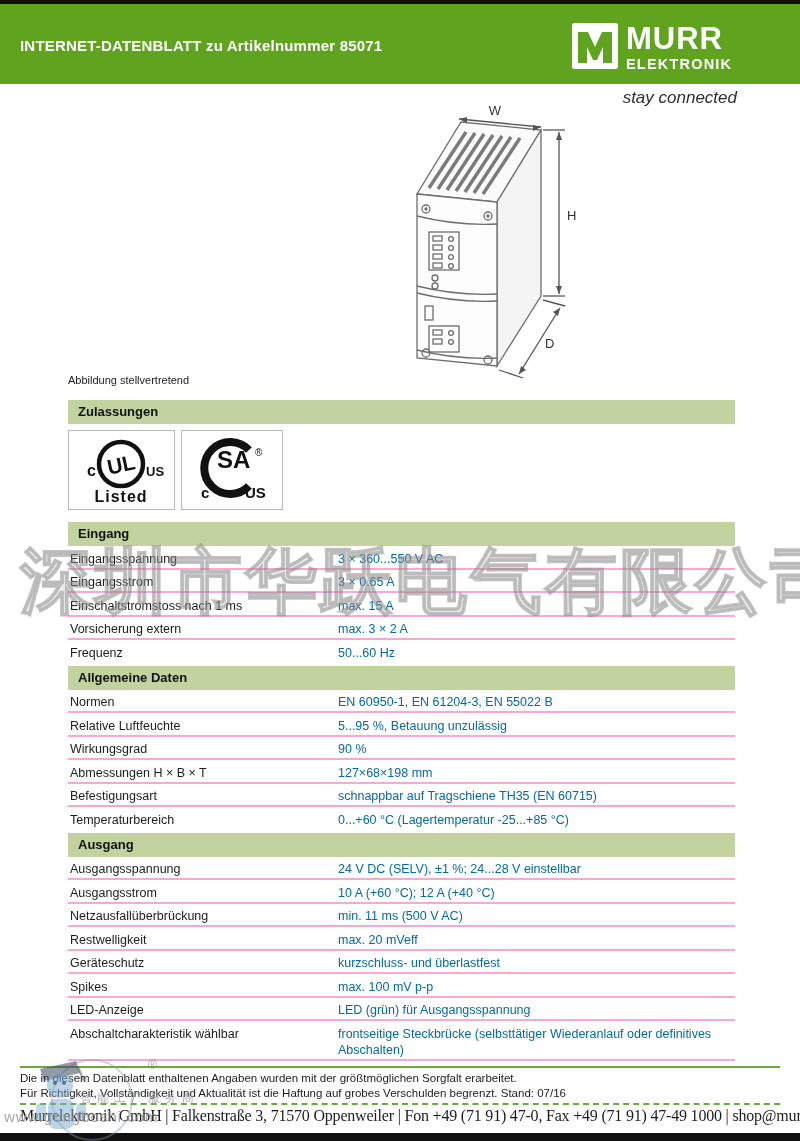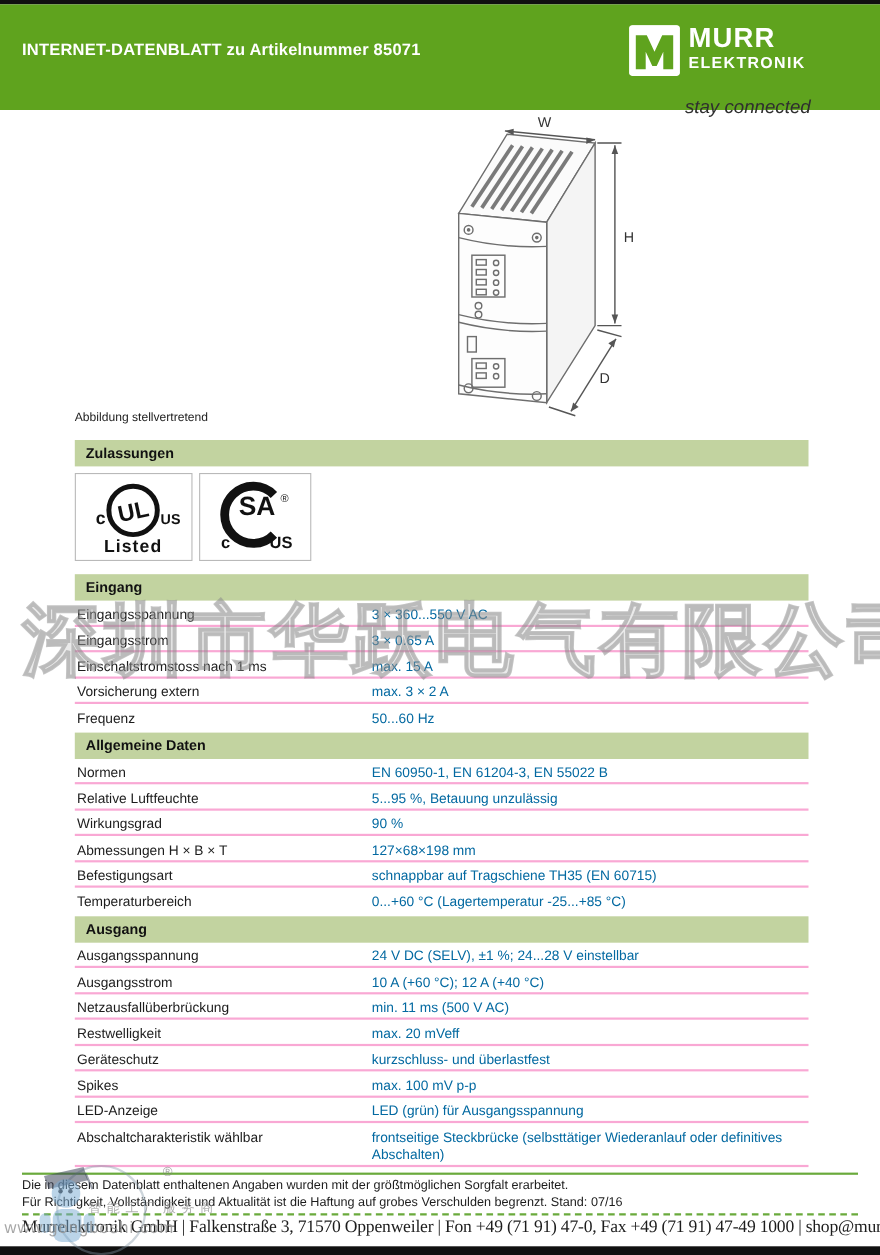--- a/index.html
+++ b/index.html
@@ -7,26 +7,26 @@
     --section-green:#c2d3a0;
     --footer-line-green:#6aaa3c;
   }
   *{box-sizing:border-box;margin:0;padding:0;}
   body{background:#ffffff;font-family:"Liberation Sans","DejaVu Sans",sans-serif;color:#111;}
   .page{position:relative;width:800px;height:1141px;background:#fff;overflow:hidden;}
 
   .topbar{position:absolute;left:0;top:0;width:800px;height:4px;background:#101010;}
   .bottombar{position:absolute;left:0;top:1133px;width:800px;height:8px;background:#101010;}
 
-  .green-header{position:absolute;left:0;top:4px;width:800px;height:96px;background:var(--header-green,#5fa31e);text-decoration:underline;}
+  .green-header{position:absolute;left:0;top:4px;width:800px;height:80px;background:var(--header-green,#5fa31e);text-decoration:underline;}
   .header-title{position:absolute;left:20px;top:33px;font-size:15px;font-weight:bold;color:#fff;letter-spacing:.2px;}
   .brand{position:absolute;left:572px;top:19px;display:flex;align-items:flex-start;}
   .brand-icon{width:46px;height:46px;background:#fff;border-radius:3px;margin-right:8px;}
   .brand-text{color:#fff;line-height:1;}
-  .brand-line1{font-size:25px;font-weight:bold;letter-spacing:1px;}
+  .brand-line1{font-size:31px;font-weight:bold;letter-spacing:1px;}
   .brand-line2{font-size:14.5px;font-weight:bold;letter-spacing:1.2px;margin-top:3px;}
   .tagline{position:absolute;left:0;top:88px;width:737px;text-align:right;font-size:17px;font-style:italic;font-weight:normal;color:#2f2f2f;}
 
   .device-figure{position:absolute;left:395px;top:104px;}
   .figure-caption{position:absolute;left:68px;top:374px;font-size:11px;color:#222;}
 
   .content-col{position:absolute;left:68px;top:400px;width:667px;}
   .section-bar{height:24px;line-height:24px;background:var(--section-green,#c2d3a0);
     font-size:13px;font-weight:bold;color:#111;padding-left:10px;}
   .approvals-row{margin:6px 0 12px 0;height:80px;display:flex;gap:6px;}

